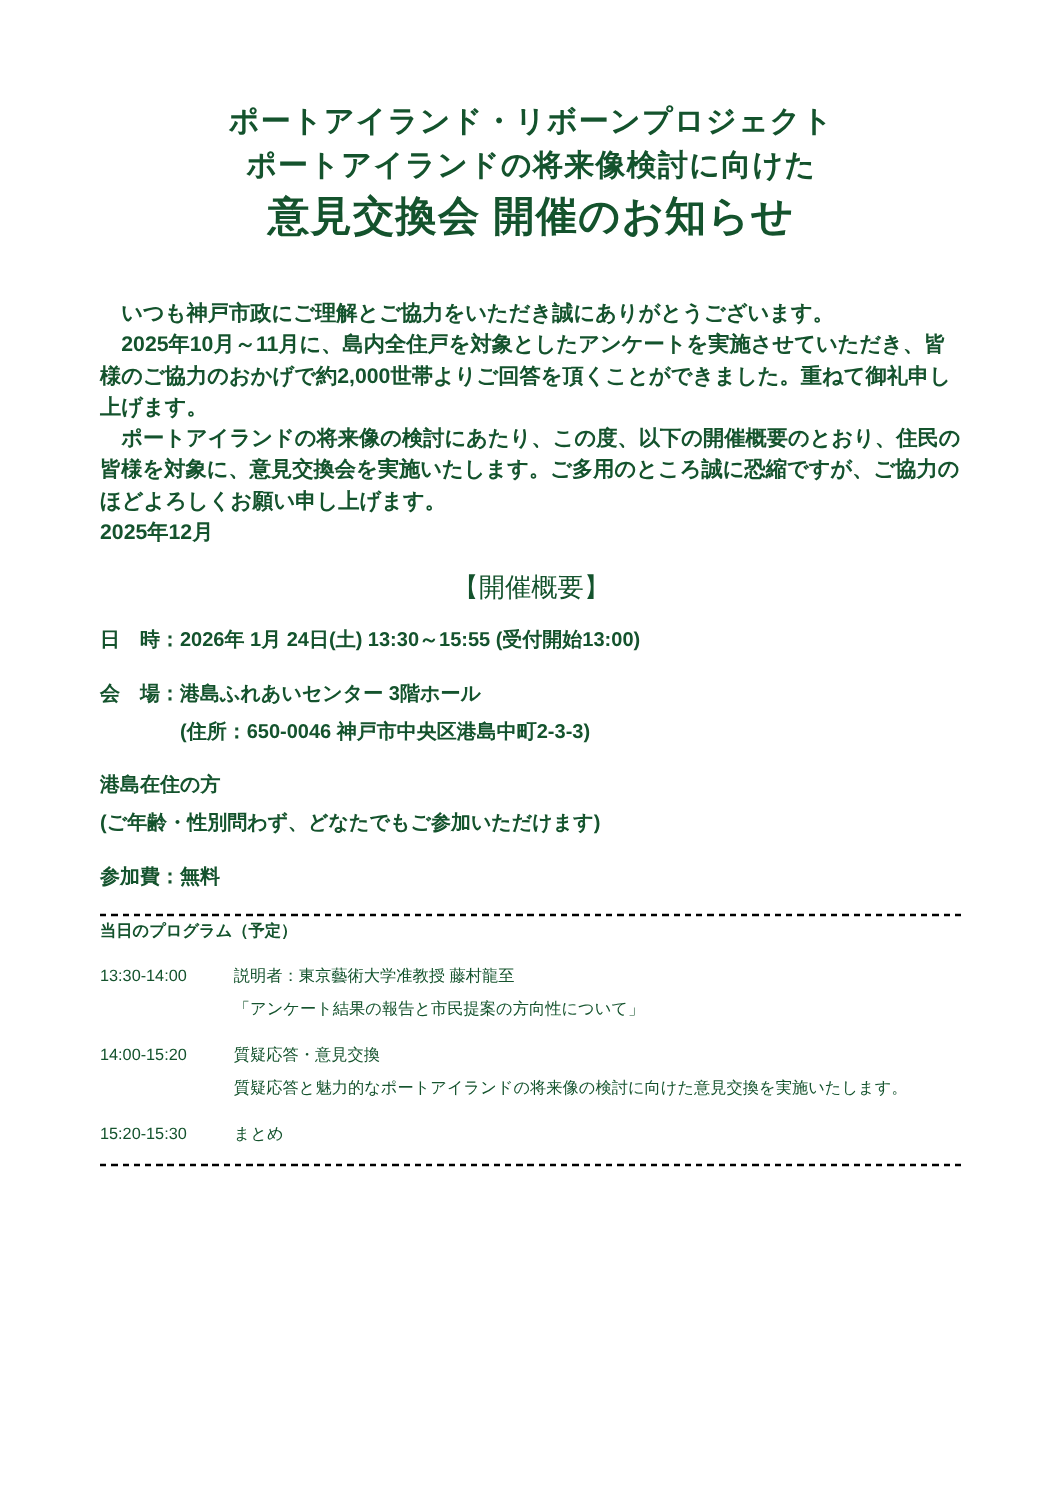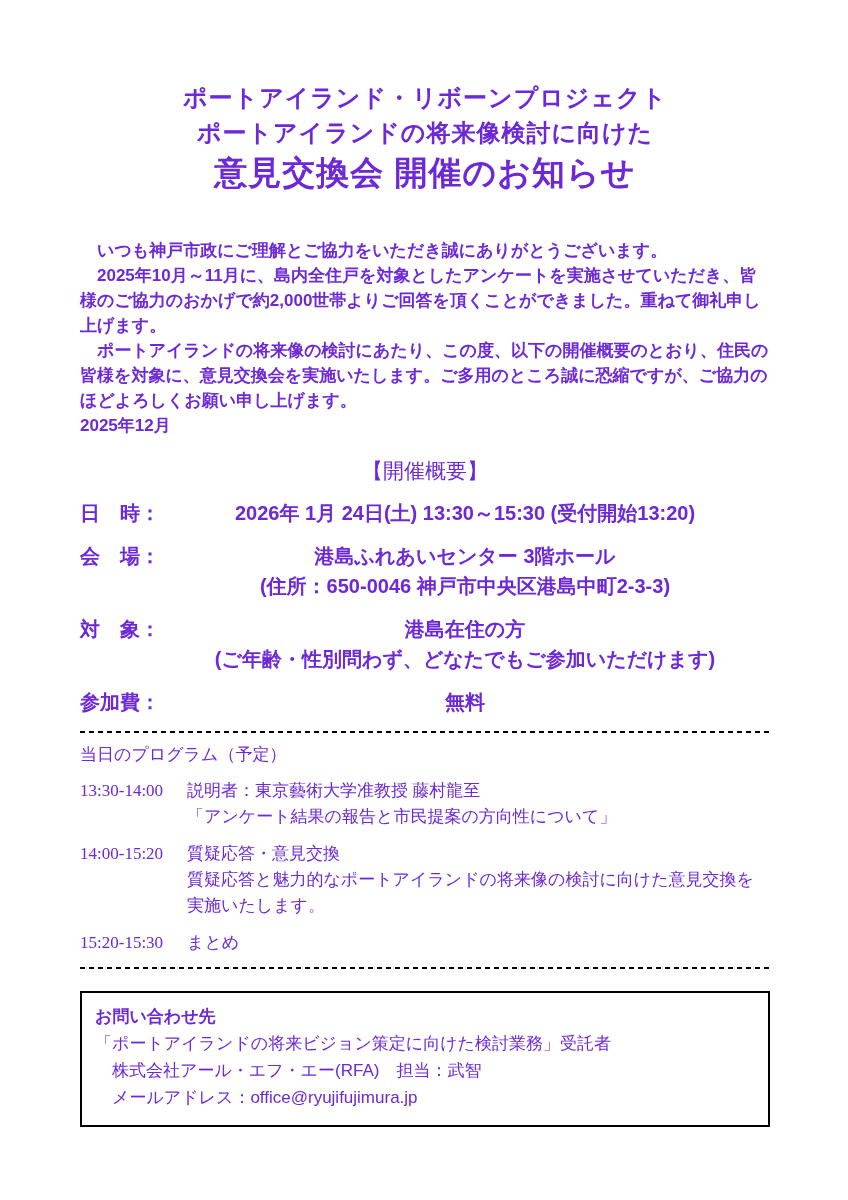--- a/index.html
+++ b/index.html
@@ -1,44 +1,44 @@
 <!DOCTYPE html>
 <html lang="ja"><head>
 <meta charset="utf-8">
 <style>
   html,body{margin:0;padding:0;background:#ffffff;}
   .page{
     width:848px;height:1200px;box-sizing:border-box;
-    padding:80px 78px 0 80px;background:#ffffff;color:#6d28d9;
+    padding:80px 78px 0 80px;background:#ffffff;color:#14532d;
     font-family:"Liberation Sans","DejaVu Sans",sans-serif;
     overflow:hidden;
     border-radius:31px;
   }
   
   .title{text-align:center;font-weight:bold;}
   .title-sub{font-size:24px;line-height:35px;letter-spacing:1px;}
   .title-main{font-size:33px;line-height:46px;letter-spacing:1px;}
   
   .intro{margin-top:42px;font-size:17px;line-height:25px;font-weight:bold;}
   .intro p{margin:0;text-indent:17px;}
   .signoff{font-size:17px;line-height:25px;font-weight:bold;text-align:left;}
   
   .ov-heading{margin-top:20px;font-size:21px;font-weight:normal;line-height:26px;text-align:center;}
   .ov-rows{margin-top:14px;}
-  .ov-row{display:flex;font-size:20px;font-weight:bold;line-height:30px;margin-bottom:13px;text-align:center;}
+  .ov-row{display:flex;font-size:16px;font-weight:bold;line-height:30px;margin-bottom:13px;}
   .ov-label{flex:0 0 auto;white-space:pre;}
   .ov-value{flex:1;}
   
   .divider{height:2px;background:repeating-linear-gradient(90deg,#000 0 5px,transparent 5px 9px);}
   .divider.top{margin-top:14px;}
   .divider.bottom{margin-top:9px;}
   
-  .prog-heading{margin-top:10px;font-size:17px;font-weight:normal;line-height:24px;}
+  .prog-heading{margin-top:0;font-size:13px;font-weight:bold;line-height:24px;}
   .prog-items{margin-top:11px;}
-  .prog-item{display:flex;font-size:17px;line-height:26px;margin-bottom:11px;font-family:Liberation Serif, serif;}
+  .prog-item{display:flex;font-size:13px;line-height:26px;margin-bottom:11px;}
   .prog-time{flex:0 0 107px;}
   .prog-content{flex:1;}
   
   .contact-box{margin-top:22px;border:2px solid #000;padding:10px 13px 14px 13px;
     font-size:17px;line-height:27px;}
   .contact-heading{font-weight:bold;}
   .contact-indent{padding-left:17px;}
 </style>
 </head>
 <body>
@@ -59,31 +59,30 @@
 
   <div class="signoff">
     <div>2025年12月</div>
   </div>
 
   <div class="ov-heading">【開催概要】</div>
 
   <div class="ov-rows">
     <div class="ov-row">
       <div class="ov-label">日　時：</div>
-      <div class="ov-value">2026年 1月 24日(土) 13:30～15:30 (受付開始13:20)</div>
+      <div class="ov-value">2026年 1月 24日(土) 13:30～15:55 (受付開始13:00)</div>
     </div>
     <div class="ov-row">
       <div class="ov-label">会　場：</div>
       <div class="ov-value">
         <div>港島ふれあいセンター 3階ホール</div>
         <div>(住所：650-0046 神戸市中央区港島中町2-3-3)</div>
       </div>
     </div>
     <div class="ov-row">
-      <div class="ov-label">対　象：</div>
       <div class="ov-value">
         <div>港島在住の方</div>
         <div>(ご年齢・性別問わず、どなたでもご参加いただけます)</div>
       </div>
     </div>
     <div class="ov-row">
       <div class="ov-label">参加費：</div>
       <div class="ov-value">無料</div>
     </div>
   </div>
@@ -108,20 +107,14 @@
       </div>
     </div>
     <div class="prog-item">
       <div class="prog-time">15:20-15:30</div>
       <div class="prog-content">まとめ</div>
     </div>
   </div>
 
   <div class="divider bottom"></div>
 
-  <div class="contact-box">
-    <div class="contact-heading">お問い合わせ先</div>
-    <div>「ポートアイランドの将来ビジョン策定に向けた検討業務」受託者</div>
-    <div class="contact-indent">株式会社アール・エフ・エー(RFA)　担当：武智</div>
-    <div class="contact-indent">メールアドレス：office@ryujifujimura.jp</div>
-  </div>
 
 </div>
 
 </body></html>

